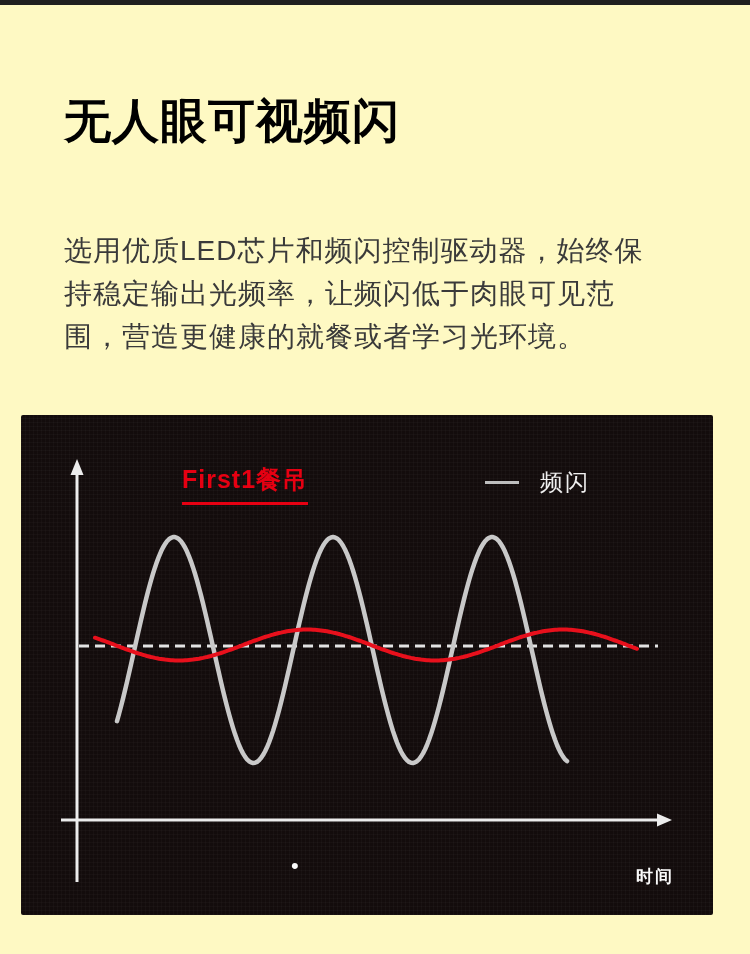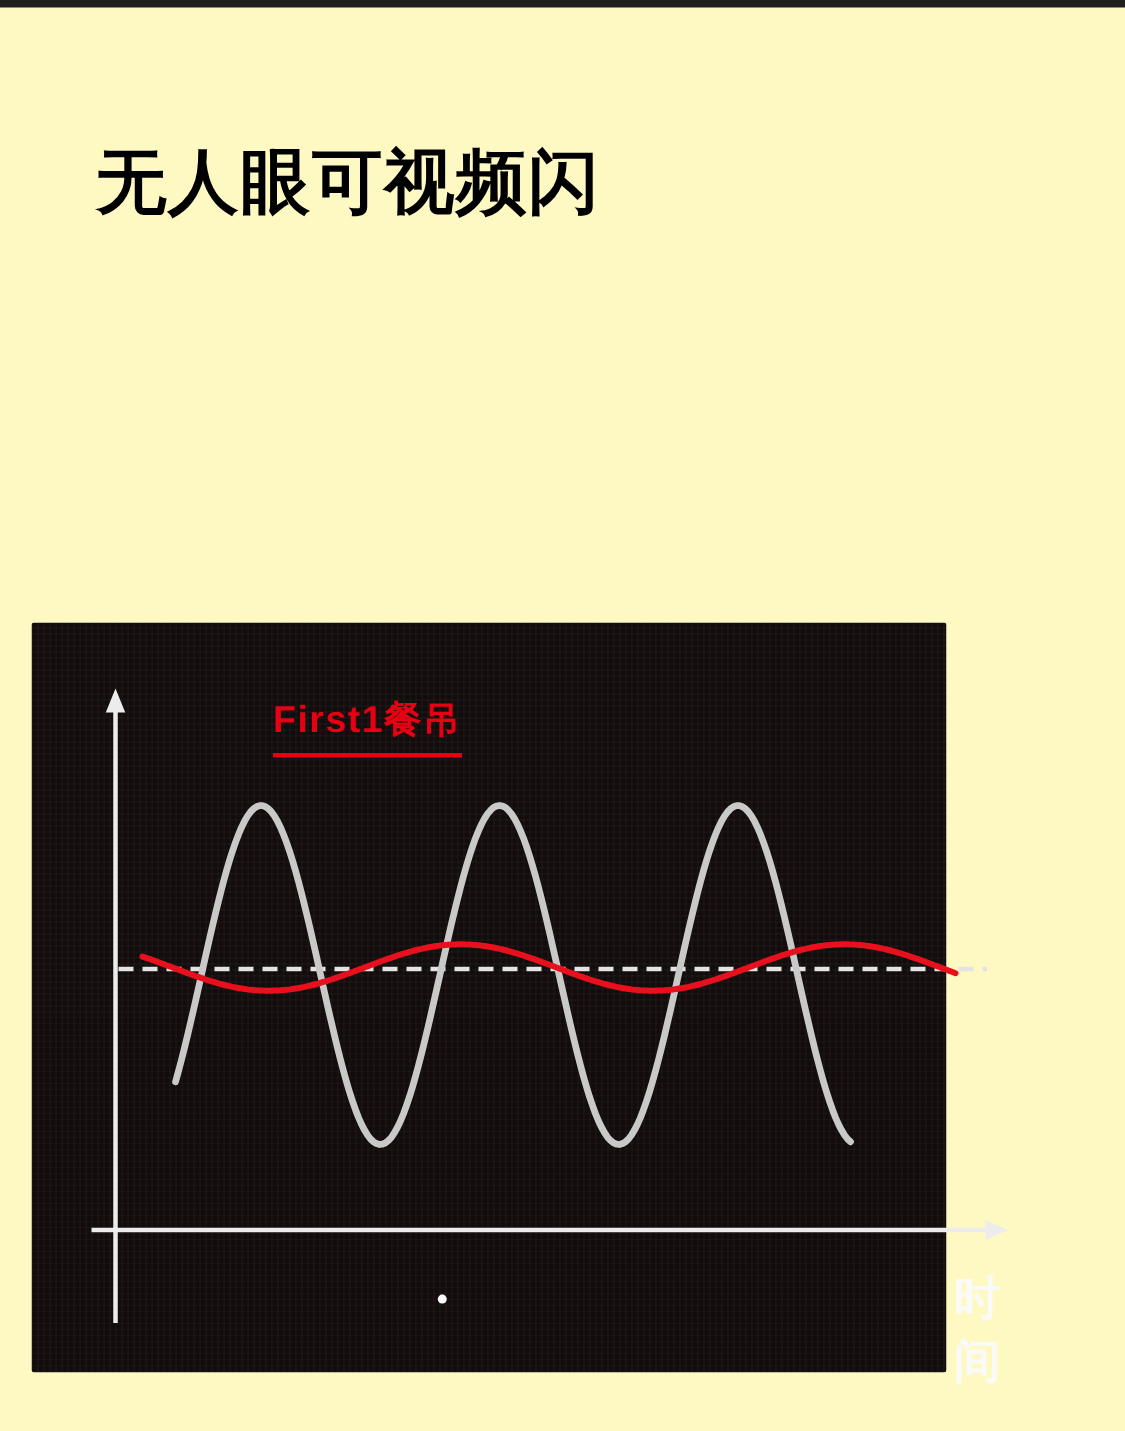--- a/index.html
+++ b/index.html
@@ -1,59 +1,68 @@
 <!DOCTYPE html>
 <html style="--topbar: #202020; --panel: #130c0c; --brand: #e60012; --legendline: #bdbdbd;"><head>
 <meta charset="utf-8">
 <style>
   html,body{margin:0;padding:0;background:#ffffff;}
   body{font-family:"Liberation Sans","DejaVu Sans",sans-serif;}
   .page{position:relative;width:750px;height:954px;background:#fef9c3;overflow:hidden;margin:0 auto;}
   .top-bar{position:absolute;left:0;top:0;width:750px;height:5px;background:var(--topbar,#202020);}
   .title{position:absolute;left:64px;top:88px;font-size:47px;line-height:66px;font-weight:800;color:#000;letter-spacing:1px;white-space:nowrap;}
   .body-copy{position:absolute;left:64px;top:229px;font-size:28px;line-height:43px;color:#3a3a3a;letter-spacing:1px;white-space:nowrap;}
-  .panel{position:absolute;left:21px;top:415px;width:610px;height:500px;border-radius:2px;
+  .panel{position:absolute;left:21px;top:415px;width:692px;height:500px;border-radius:2px;
          background-color:var(--panel,#130c0c);
          background-image:
            repeating-linear-gradient(0deg, rgba(255,255,255,0.022) 0 1px, transparent 1px 4px),
            repeating-linear-gradient(90deg, rgba(255,255,255,0.022) 0 1px, transparent 1px 4px); text-align: right;}
   .brand{position:absolute;left:161px;top:48px;font-size:25px;font-weight:bold;color:var(--brand,#e60012);
          padding-bottom:6px;border-bottom:3px solid var(--brand,#e60012);letter-spacing:1px;}
   .legend{position:absolute;left:464px;top:52px;display:flex;align-items:center;}
   .legend-line{width:34px;height:3px;background:var(--legendline,#bdbdbd);margin-right:21px;}
   .legend-text{font-size:23px;color:#f0f0f0;letter-spacing:2px;}
   .wave-svg{position:absolute;left:0;top:0;width:709px;height:500px;}
   .caption{position:absolute;left:270px;top:438px;font-size:22px;color:#fafafa;letter-spacing:2px;display:flex;align-items:center;}
   .caption .bullet{margin-right:6px;font-size:22px;}
-  .xlabel{position:absolute;left:615px;top:430px;font-size:31px;font-weight:600;color:#fafafa;letter-spacing:2px;}
+  .xlabel{position:absolute;left:615px;top:450px;font-size:17px;font-weight:600;color:#fafafa;letter-spacing:2px;}
 </style>
 </head>
 <body>
 
 <div class="page">
   <div class="top-bar"></div>
 
   <div class="title">
     <div>无人眼可视频闪</div>
   </div>
 
+  <div class="body-copy">
+    <div>选用优质LED芯片和频闪控制驱动器，始终保</div>
+    <div>持稳定输出光频率，让频闪低于肉眼可见范</div>
+    <div>围，营造更健康的就餐或者学习光环境。</div>
+  </div>
 
   <div class="panel">
     <svg class="wave-svg" viewBox="0 0 709 500" xmlns="http://www.w3.org/2000/svg">
         <line x1="56" y1="56" x2="56" y2="467" stroke="#ececec" stroke-width="3"></line>
         <polygon points="56,44 49.5,60 62.5,60" fill="#ececec"></polygon>
         <line x1="40" y1="405" x2="640" y2="405" stroke="#ececec" stroke-width="3"></line>
         <polygon points="651,405 636,398.5 636,411.5" fill="#ececec"></polygon>
         <line x1="58" y1="231" x2="637" y2="231" stroke="#e3e3e3" stroke-width="3" stroke-dasharray="10 6"></line>
         <path d="M96.0 306.2 L98.0 299.0 L100.0 291.5 L102.0 283.6 L104.0 275.4 L106.0 266.9 L108.0 258.3 L110.0 249.5 L112.0 240.6 L114.0 231.7 L116.0 222.7 L118.0 213.9 L120.0 205.2 L122.0 196.7 L124.0 188.4 L126.0 180.4 L128.0 172.8 L130.0 165.5 L132.0 158.7 L134.0 152.4 L136.0 146.6 L138.0 141.3 L140.0 136.6 L142.0 132.5 L144.0 129.1 L146.0 126.3 L148.0 124.2 L150.0 122.8 L152.0 122.1 L154.0 122.1 L156.0 122.8 L158.0 124.2 L160.0 126.3 L162.0 129.1 L164.0 132.5 L166.0 136.6 L168.0 141.3 L170.0 146.6 L172.0 152.4 L174.0 158.7 L176.0 165.5 L178.0 172.8 L180.0 180.4 L182.0 188.4 L184.0 196.7 L186.0 205.2 L188.0 213.9 L190.0 222.7 L192.0 231.7 L194.0 240.6 L196.0 249.5 L198.0 258.3 L200.0 266.9 L202.0 275.4 L204.0 283.6 L206.0 291.5 L208.0 299.0 L210.0 306.2 L212.0 312.9 L214.0 319.1 L216.0 324.8 L218.0 330.0 L220.0 334.5 L222.0 338.4 L224.0 341.7 L226.0 344.3 L228.0 346.2 L230.0 347.4 L232.0 348.0 L234.0 347.8 L236.0 346.9 L238.0 345.3 L240.0 343.1 L242.0 340.1 L244.0 336.5 L246.0 332.3 L248.0 327.5 L250.0 322.0 L252.0 316.1 L254.0 309.6 L256.0 302.7 L258.0 295.3 L260.0 287.6 L262.0 279.5 L264.0 271.2 L266.0 262.6 L268.0 253.9 L270.0 245.0 L272.0 236.1 L274.0 227.2 L276.0 218.3 L278.0 209.5 L280.0 200.9 L282.0 192.5 L284.0 184.4 L286.0 176.6 L288.0 169.1 L290.0 162.1 L292.0 155.5 L294.0 149.4 L296.0 143.8 L298.0 138.9 L300.0 134.5 L302.0 130.7 L304.0 127.6 L306.0 125.2 L308.0 123.4 L310.0 122.4 L312.0 122.0 L314.0 122.4 L316.0 123.4 L318.0 125.2 L320.0 127.6 L322.0 130.7 L324.0 134.5 L326.0 138.9 L328.0 143.8 L330.0 149.4 L332.0 155.5 L334.0 162.1 L336.0 169.1 L338.0 176.6 L340.0 184.4 L342.0 192.5 L344.0 200.9 L346.0 209.5 L348.0 218.3 L350.0 227.2 L352.0 236.1 L354.0 245.0 L356.0 253.9 L358.0 262.6 L360.0 271.2 L362.0 279.5 L364.0 287.6 L366.0 295.3 L368.0 302.7 L370.0 309.6 L372.0 316.1 L374.0 322.0 L376.0 327.5 L378.0 332.3 L380.0 336.5 L382.0 340.1 L384.0 343.1 L386.0 345.3 L388.0 346.9 L390.0 347.8 L392.0 348.0 L394.0 347.4 L396.0 346.2 L398.0 344.3 L400.0 341.7 L402.0 338.4 L404.0 334.5 L406.0 330.0 L408.0 324.8 L410.0 319.1 L412.0 312.9 L414.0 306.2 L416.0 299.0 L418.0 291.5 L420.0 283.6 L422.0 275.4 L424.0 266.9 L426.0 258.3 L428.0 249.5 L430.0 240.6 L432.0 231.7 L434.0 222.7 L436.0 213.9 L438.0 205.2 L440.0 196.7 L442.0 188.4 L444.0 180.4 L446.0 172.8 L448.0 165.5 L450.0 158.7 L452.0 152.4 L454.0 146.6 L456.0 141.3 L458.0 136.6 L460.0 132.5 L462.0 129.1 L464.0 126.3 L466.0 124.2 L468.0 122.8 L470.0 122.1 L472.0 122.1 L474.0 122.8 L476.0 124.2 L478.0 126.3 L480.0 129.1 L482.0 132.5 L484.0 136.6 L486.0 141.3 L488.0 146.6 L490.0 152.4 L492.0 158.7 L494.0 165.5 L496.0 172.8 L498.0 180.4 L500.0 188.4 L502.0 196.7 L504.0 205.2 L506.0 213.9 L508.0 222.7 L510.0 231.7 L512.0 240.6 L514.0 249.5 L516.0 258.3 L518.0 266.9 L520.0 275.4 L522.0 283.6 L524.0 291.5 L526.0 299.0 L528.0 306.2 L530.0 312.9 L532.0 319.1 L534.0 324.8 L536.0 330.0 L538.0 334.5 L540.0 338.4 L542.0 341.7 L544.0 344.3 L546.0 346.2" fill="none" stroke="#c9c9c9" stroke-width="4.5" stroke-linecap="round" stroke-linejoin="round"></path>
         <path d="M74.0 222.7 L76.0 223.4 L78.0 224.1 L80.0 224.8 L82.0 225.5 L84.0 226.2 L86.0 227.0 L88.0 227.7 L90.0 228.5 L92.0 229.2 L94.0 230.0 L96.0 230.8 L98.0 231.5 L100.0 232.3 L102.0 233.0 L104.0 233.8 L106.0 234.5 L108.0 235.2 L110.0 235.9 L112.0 236.6 L114.0 237.3 L116.0 238.0 L118.0 238.6 L120.0 239.2 L122.0 239.8 L124.0 240.4 L126.0 241.0 L128.0 241.5 L130.0 242.0 L132.0 242.4 L134.0 242.9 L136.0 243.3 L138.0 243.7 L140.0 244.0 L142.0 244.3 L144.0 244.6 L146.0 244.8 L148.0 245.0 L150.0 245.2 L152.0 245.3 L154.0 245.4 L156.0 245.5 L158.0 245.5 L160.0 245.5 L162.0 245.4 L164.0 245.3 L166.0 245.2 L168.0 245.0 L170.0 244.8 L172.0 244.6 L174.0 244.3 L176.0 244.0 L178.0 243.7 L180.0 243.3 L182.0 242.9 L184.0 242.4 L186.0 242.0 L188.0 241.5 L190.0 241.0 L192.0 240.4 L194.0 239.8 L196.0 239.2 L198.0 238.6 L200.0 238.0 L202.0 237.3 L204.0 236.6 L206.0 235.9 L208.0 235.2 L210.0 234.5 L212.0 233.8 L214.0 233.0 L216.0 232.3 L218.0 231.5 L220.0 230.8 L222.0 230.0 L224.0 229.2 L226.0 228.5 L228.0 227.7 L230.0 227.0 L232.0 226.2 L234.0 225.5 L236.0 224.8 L238.0 224.1 L240.0 223.4 L242.0 222.7 L244.0 222.0 L246.0 221.4 L248.0 220.8 L250.0 220.2 L252.0 219.6 L254.0 219.0 L256.0 218.5 L258.0 218.0 L260.0 217.6 L262.0 217.1 L264.0 216.7 L266.0 216.3 L268.0 216.0 L270.0 215.7 L272.0 215.4 L274.0 215.2 L276.0 215.0 L278.0 214.8 L280.0 214.7 L282.0 214.6 L284.0 214.5 L286.0 214.5 L288.0 214.5 L290.0 214.6 L292.0 214.7 L294.0 214.8 L296.0 215.0 L298.0 215.2 L300.0 215.4 L302.0 215.7 L304.0 216.0 L306.0 216.3 L308.0 216.7 L310.0 217.1 L312.0 217.6 L314.0 218.0 L316.0 218.5 L318.0 219.0 L320.0 219.6 L322.0 220.2 L324.0 220.8 L326.0 221.4 L328.0 222.0 L330.0 222.7 L332.0 223.4 L334.0 224.1 L336.0 224.8 L338.0 225.5 L340.0 226.2 L342.0 227.0 L344.0 227.7 L346.0 228.5 L348.0 229.2 L350.0 230.0 L352.0 230.8 L354.0 231.5 L356.0 232.3 L358.0 233.0 L360.0 233.8 L362.0 234.5 L364.0 235.2 L366.0 235.9 L368.0 236.6 L370.0 237.3 L372.0 238.0 L374.0 238.6 L376.0 239.2 L378.0 239.8 L380.0 240.4 L382.0 241.0 L384.0 241.5 L386.0 242.0 L388.0 242.4 L390.0 242.9 L392.0 243.3 L394.0 243.7 L396.0 244.0 L398.0 244.3 L400.0 244.6 L402.0 244.8 L404.0 245.0 L406.0 245.2 L408.0 245.3 L410.0 245.4 L412.0 245.5 L414.0 245.5 L416.0 245.5 L418.0 245.4 L420.0 245.3 L422.0 245.2 L424.0 245.0 L426.0 244.8 L428.0 244.6 L430.0 244.3 L432.0 244.0 L434.0 243.7 L436.0 243.3 L438.0 242.9 L440.0 242.4 L442.0 242.0 L444.0 241.5 L446.0 241.0 L448.0 240.4 L450.0 239.8 L452.0 239.2 L454.0 238.6 L456.0 238.0 L458.0 237.3 L460.0 236.6 L462.0 235.9 L464.0 235.2 L466.0 234.5 L468.0 233.8 L470.0 233.0 L472.0 232.3 L474.0 231.5 L476.0 230.8 L478.0 230.0 L480.0 229.2 L482.0 228.5 L484.0 227.7 L486.0 227.0 L488.0 226.2 L490.0 225.5 L492.0 224.8 L494.0 224.1 L496.0 223.4 L498.0 222.7 L500.0 222.0 L502.0 221.4 L504.0 220.8 L506.0 220.2 L508.0 219.6 L510.0 219.0 L512.0 218.5 L514.0 218.0 L516.0 217.6 L518.0 217.1 L520.0 216.7 L522.0 216.3 L524.0 216.0 L526.0 215.7 L528.0 215.4 L530.0 215.2 L532.0 215.0 L534.0 214.8 L536.0 214.7 L538.0 214.6 L540.0 214.5 L542.0 214.5 L544.0 214.5 L546.0 214.6 L548.0 214.7 L550.0 214.8 L552.0 215.0 L554.0 215.2 L556.0 215.4 L558.0 215.7 L560.0 216.0 L562.0 216.3 L564.0 216.7 L566.0 217.1 L568.0 217.6 L570.0 218.0 L572.0 218.5 L574.0 219.0 L576.0 219.6 L578.0 220.2 L580.0 220.8 L582.0 221.4 L584.0 222.0 L586.0 222.7 L588.0 223.4 L590.0 224.1 L592.0 224.8 L594.0 225.5 L596.0 226.2 L598.0 227.0 L600.0 227.7 L602.0 228.5 L604.0 229.2 L606.0 230.0 L608.0 230.8 L610.0 231.5 L612.0 232.3 L614.0 233.0 L616.0 233.8" fill="none" stroke="#e8101c" stroke-width="4" stroke-linecap="round" stroke-linejoin="round"></path>
       </svg>
 
     <div class="brand">First1餐吊</div>
 
+    <div class="legend">
+      <span class="legend-line"></span>
+      <span class="legend-text">频闪</span>
+    </div>
 
     <div class="caption">
       <span class="bullet">•</span>
     </div>
 
     <div class="xlabel">时间</div>
   </div>
 </div>
 
 </body></html>

